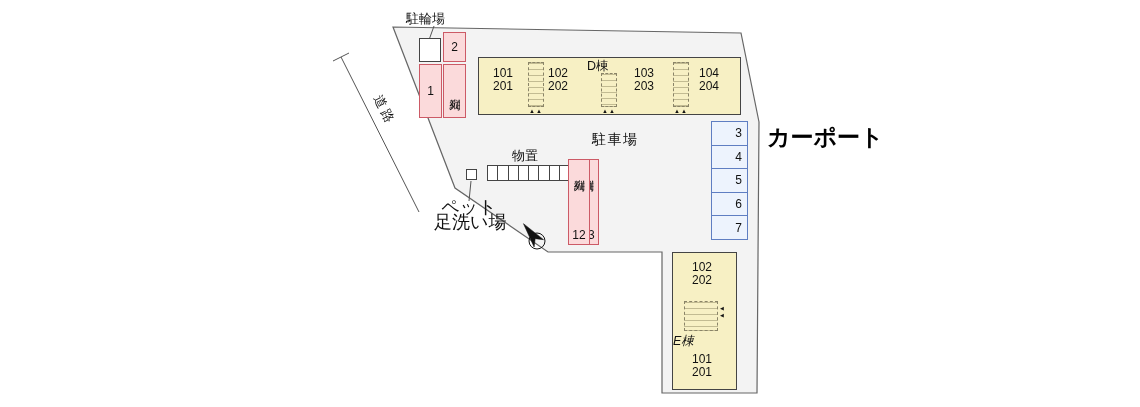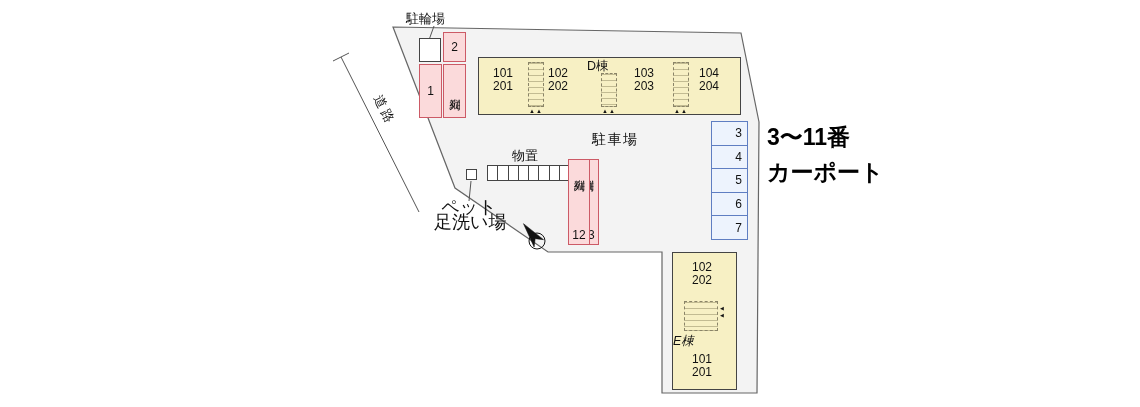--- a/index.html
+++ b/index.html
@@ -124,21 +124,20 @@
 
   <div class="blue-stack" style="left:711px;top:121px;width:37px;height:119px;">
     <div class="blue-row num-right">3</div>
     <div class="blue-row num-right">4</div>
     <div class="blue-row num-right">5</div>
     <div class="blue-row num-right">6</div>
     <div class="blue-row num-right">7</div>
   </div>
 
   <div class="note" style="left:767px;top:120px;">
-    <div>3〜11番</div>
     <div>カーポート</div>
   </div>
 
   <div class="building" style="left:672px;top:252px;width:65px;height:138px;">
     <div class="unit" style="left:4px;top:8px;width:50px;">
       <span>102</span>
       <span>202</span>
     </div>
     <div class="stair" style="left:11px;top:48px;width:34px;height:30px;"></div>
     <div class="stair-arrows-v" style="left:47px;top:52px;">◀

